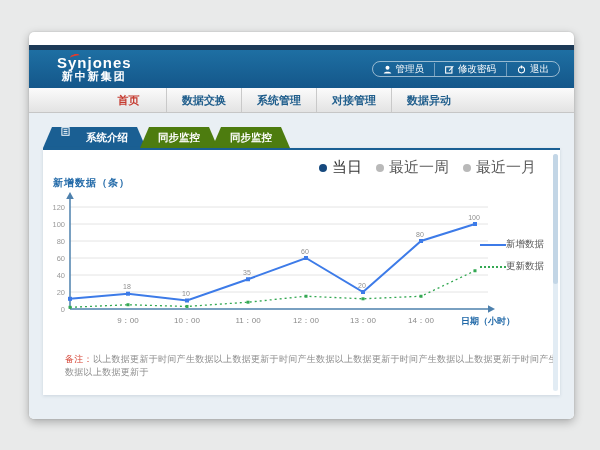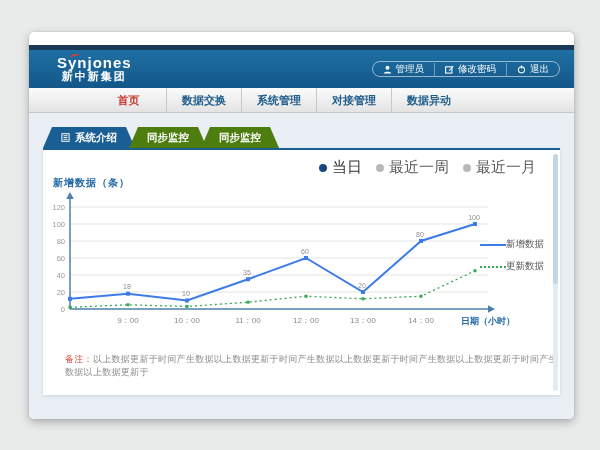--- a/index.html
+++ b/index.html
@@ -45,21 +45,21 @@
     width:75px; text-align:center; font-size:11px; font-weight:bold; color:#205e8c;
     cursor:pointer; position:relative; line-height:24px;
   }
   .nav-item.active { color:#c53b30; }
   .nav-item + .nav-item { border-left:1px solid #c9c9c9; }
   
   .content { background:#e9eff4; height:306px; padding-top:14px; }
   .tabs { display:flex; margin-left:14px; height:21px; align-items:flex-end; }
   .tab {
     height:21px; line-height:21px; font-size:10.5px; font-weight:bold; color:#fff;
-    padding:0 18px; cursor:pointer; display:flex; align-items:center; gap:5px;
+    padding:0 18px; cursor:pointer; display:flex; gap:16px;
     clip-path:polygon(9px 0, calc(100% - 9px) 0, 100% 100%, 0 100%);
   }
   .tab.active { background:#1a5f93; }
   .tab.inactive { background:#4d7c0f; margin-left:-6px; }
   .tab svg { width:9px; height:9px; }
   .panel {
     background:#fff; margin:0 14px; height:247px; border-top:2px solid #1a5f93;
     position:relative; box-shadow:0 1px 3px rgba(70,100,130,.18);
   }
   

